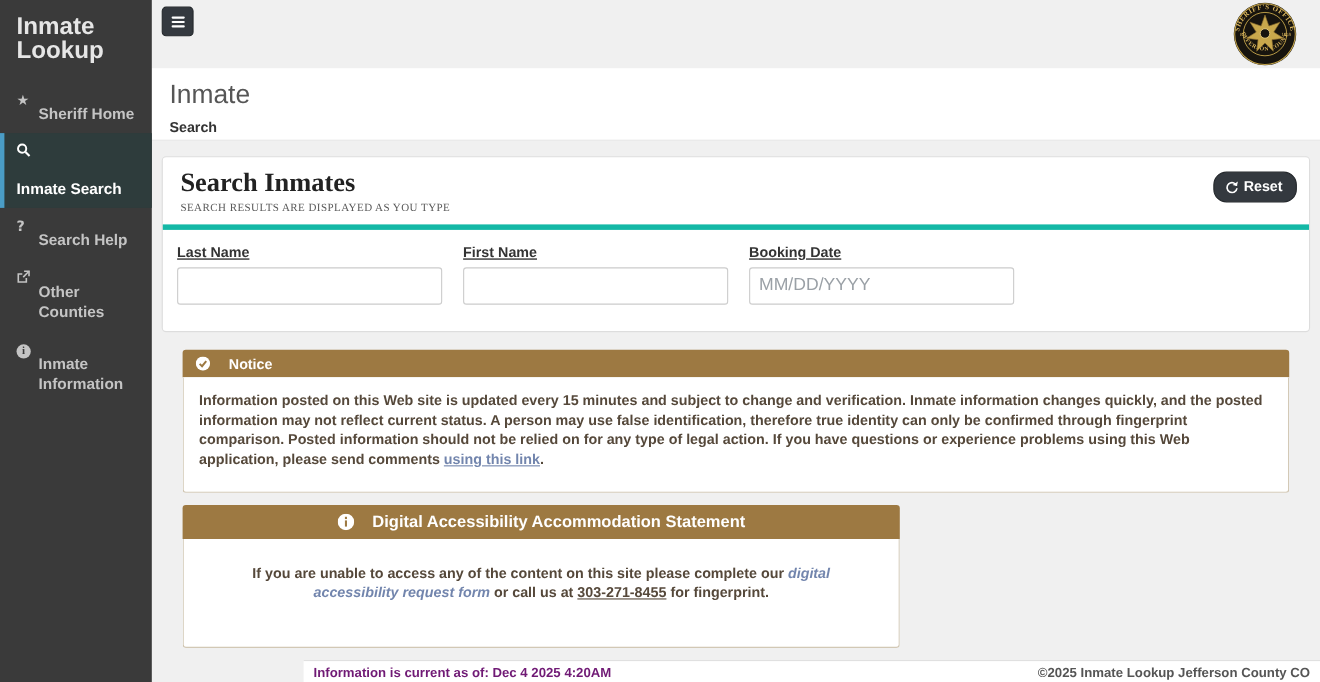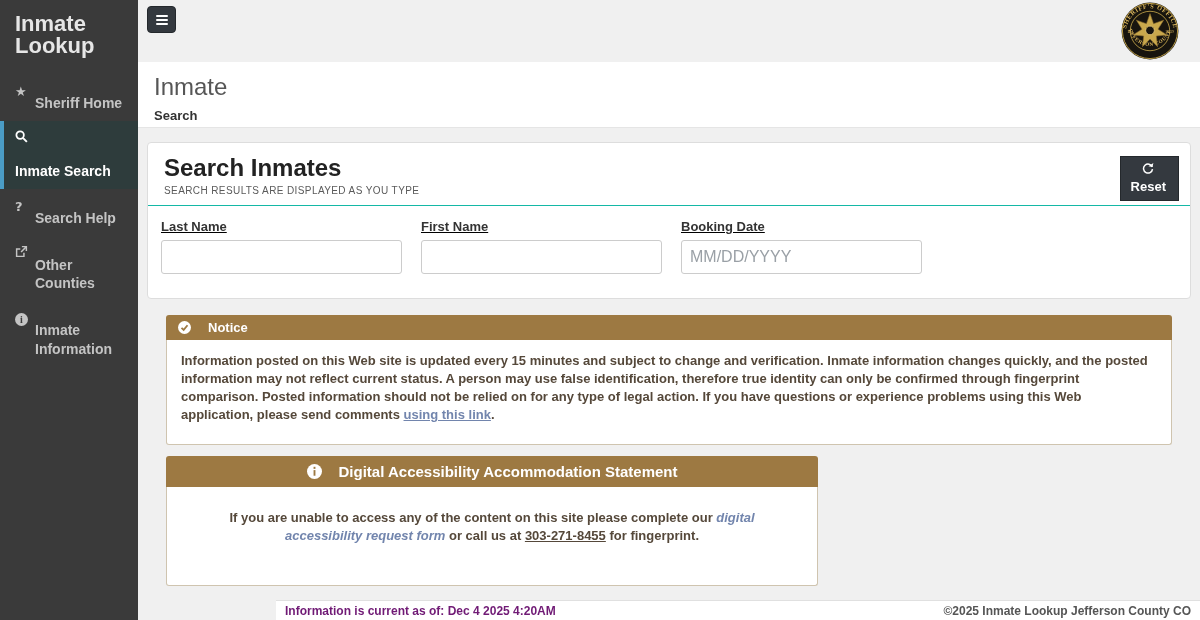--- a/index.html
+++ b/index.html
@@ -28,24 +28,24 @@
   .badge-logo{position:absolute;right:21px;top:2px;width:58px;height:58px;}
 
   .breadcrumb-band{background:#fff;border-bottom:1px solid #e5e5e5;padding:11px 16px 9px 16px;height:66px;}
   .page-title{font-size:24px;color:#565656;font-weight:normal;}
   .page-subtitle{font-size:13px;color:#333;font-weight:bold;margin-top:7px;}
 
   .content{padding:14px 9px 0 9px;}
 
   
   .panel{background:#fff;border:1px solid #ddd;border-radius:4px;position:relative;}
-  .panel-heading{padding:11px 16px 9px 16px;border-bottom:1px solid #14b8a6;}
+  .panel-heading{padding:11px 16px 9px 16px;border-bottom:5px solid #14b8a6;font-family:Liberation Serif, serif;}
   .panel-title{font-size:24px;font-weight:bold;color:#222;}
   .panel-subtitle{font-size:10px;color:#5a5a5a;letter-spacing:.4px;margin-top:3px;text-transform:uppercase;}
-  .reset-btn{position:absolute;top:13px;right:11px;background:var(--dark-btn,#34393f);color:#fff;border:1px solid #24282c;border-radius:0;font-size:13px;font-weight:bold;padding:5px 12px 6px 10px;cursor:pointer;display:flex;align-items:center;gap:5px;font-family:"Liberation Sans",sans-serif;flex-direction:column;}
+  .reset-btn{position:absolute;top:13px;right:11px;background:var(--dark-btn,#34393f);color:#fff;border:1px solid #24282c;border-radius:12px;font-size:13px;font-weight:bold;padding:5px 12px 6px 10px;cursor:pointer;display:flex;align-items:center;gap:5px;font-family:"Liberation Sans",sans-serif;}
   .panel-body{padding:13px 13px 24px 13px;display:flex;text-decoration:underline;}
   .form-col{width:241px;margin-right:19px;}
   .form-col label{display:block;font-size:13px;font-weight:bold;color:#333;margin-bottom:6px;}
   .form-col input{width:100%;height:34px;border:1px solid #ccc;border-radius:3px;font-size:16px;padding:2px 8px;color:#7f1d1d;font-family:"Liberation Sans",sans-serif;}
   .form-col input::placeholder{color:#9aa0a6;}
 
   
   .alert{margin:16px 19px 0 19px;border-radius:3px;}
   .alert-head{background:var(--brown,#9d7942);color:#fff;font-size:13px;font-weight:bold;padding:5px 12px;border-radius:3px 3px 0 0;display:flex;align-items:center;gap:17px;}
   .alert-body{background:#fff;border:1px solid #cfc4af;border-top:none;border-radius:0 0 3px 3px;padding:12px 14px 20px 14px;font-size:13px;font-weight:bold;color:var(--alert-text,#55483a);line-height:1.38;}

